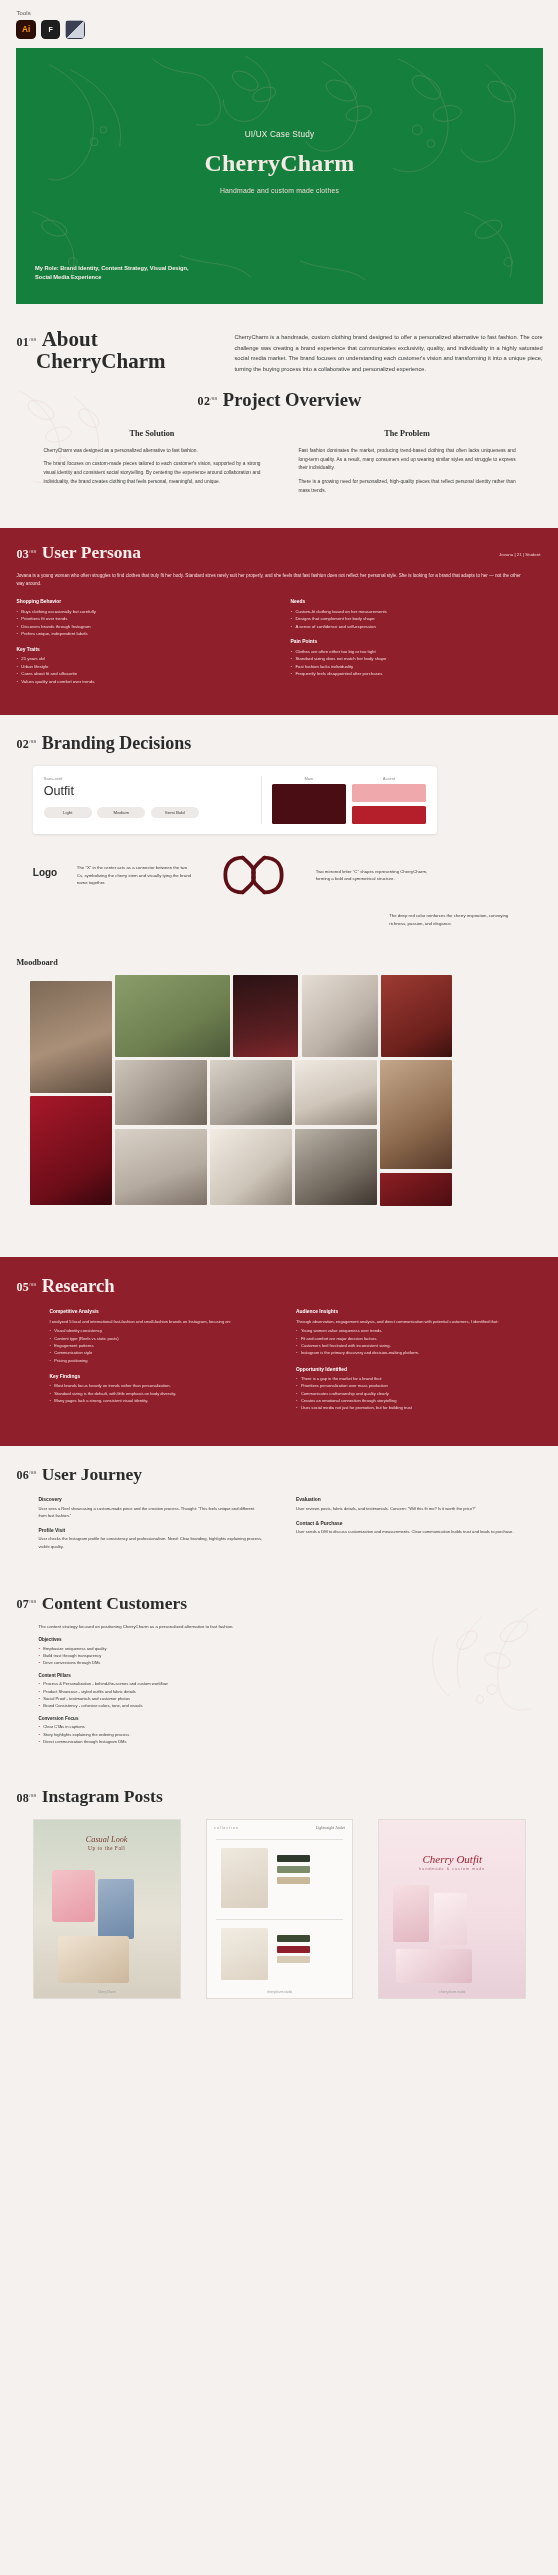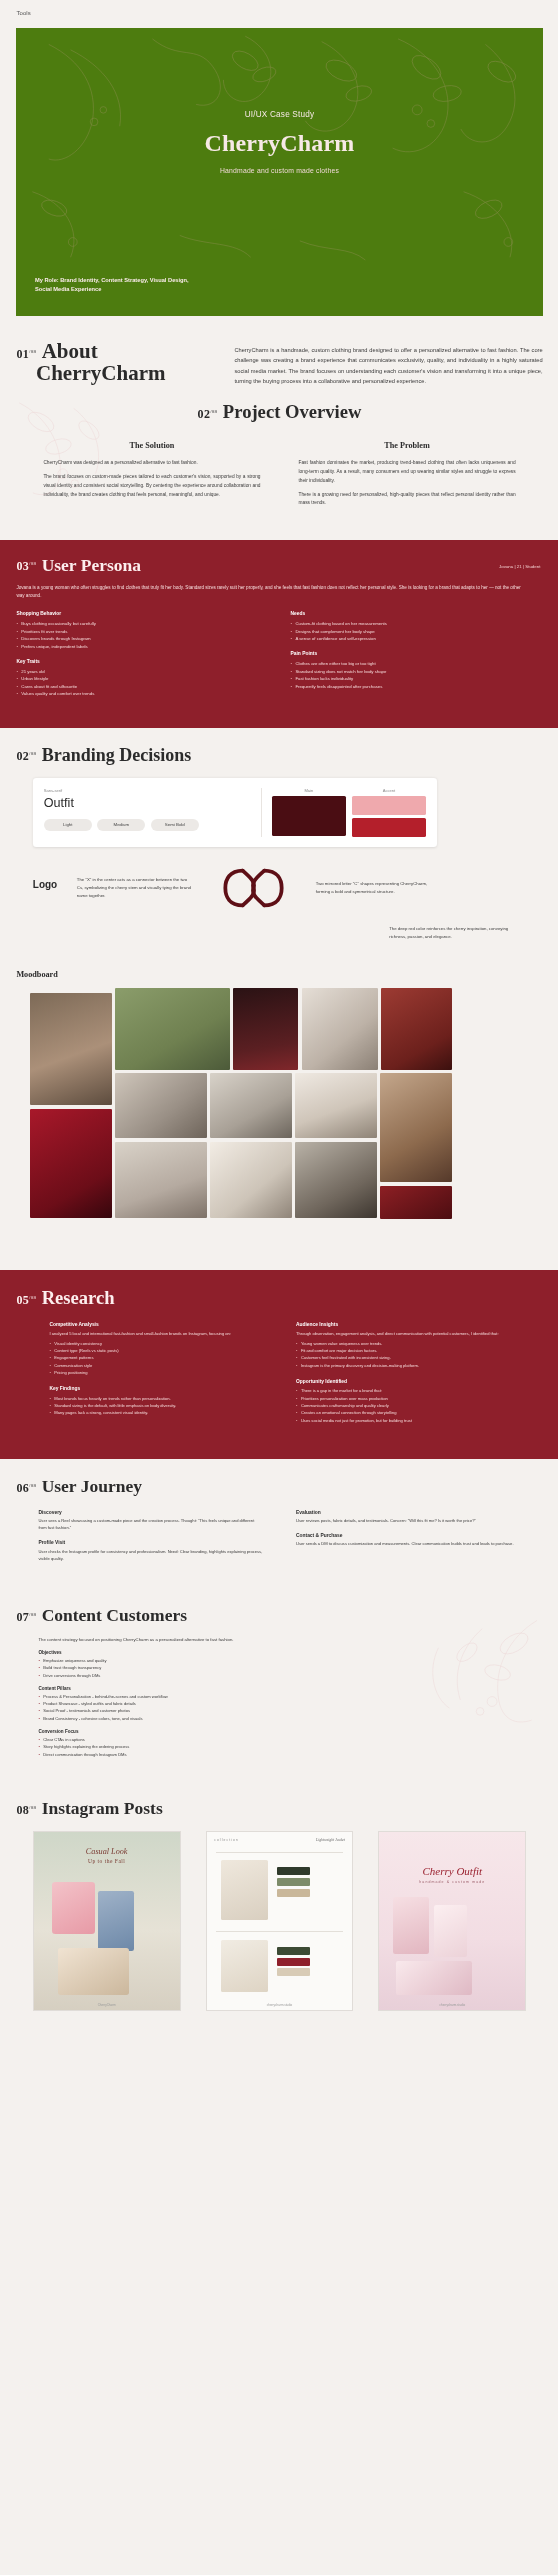--- a/index.html
+++ b/index.html
@@ -31,22 +31,22 @@
     font-size: 8.2px; font-weight: bold;
     border: 0.5px solid rgba(0,0,0,.15);
   }
   .tool-ai { background: #2d0f07; color: #ff9a00; }
   .tool-fig { background: #1e1e1e; color: #fff; font-size: 7px; }
   .tool-pen { background: linear-gradient(135deg,#3a3f52 50%, #cfd3dd 50%); color: transparent; }
 
   
   .hero {
     margin: 3.3px 16.4px 0 16.4px;
-    height: 288px;
-    background: #4d7c0f;
+    height: 256px;
+    background: #15803d;
     position: relative;
     overflow: hidden;
   }
   .hero-deco { position: absolute; inset: 0; opacity: .30; }
   .hero-inner {
     position: absolute;
     left: 0; right: 0; top: 82px;
     text-align: center;
     color: #f7e9e6;
   }
@@ -302,20 +302,29 @@
     text-align: center; font-size: 3px; color: #9a9a9a;
   }
 </style>
 </head>
 <body>
 
 <div class="page">
 
   <div class="tools-bar">
     <div class="tools-label">Tools</div>
+    <div class="tools-icons">
+      <div class="tool-icon tool-ai">
+          <span>Ai</span>
+        </div>
+      <div class="tool-icon tool-fig">
+          <span>F</span>
+        </div>
+      <div class="tool-icon tool-pen"></div>
+    </div>
   </div>
 
   <div class="hero">
     <svg class="hero-deco" viewBox="0 0 964 440">
       <g stroke="#e9a8ae" fill="none" stroke-width="1.1">
         <path d="M60 30 C120 60 150 110 140 170 C130 220 90 250 60 240"></path>
         <path d="M100 40 C160 70 200 120 190 180"></path>
         <circle cx="143" cy="172" r="7"></circle>
           <circle cx="160" cy="150" r="6"></circle>
         <path d="M250 20 C300 60 330 30 360 70 C390 110 370 150 330 140"></path>

